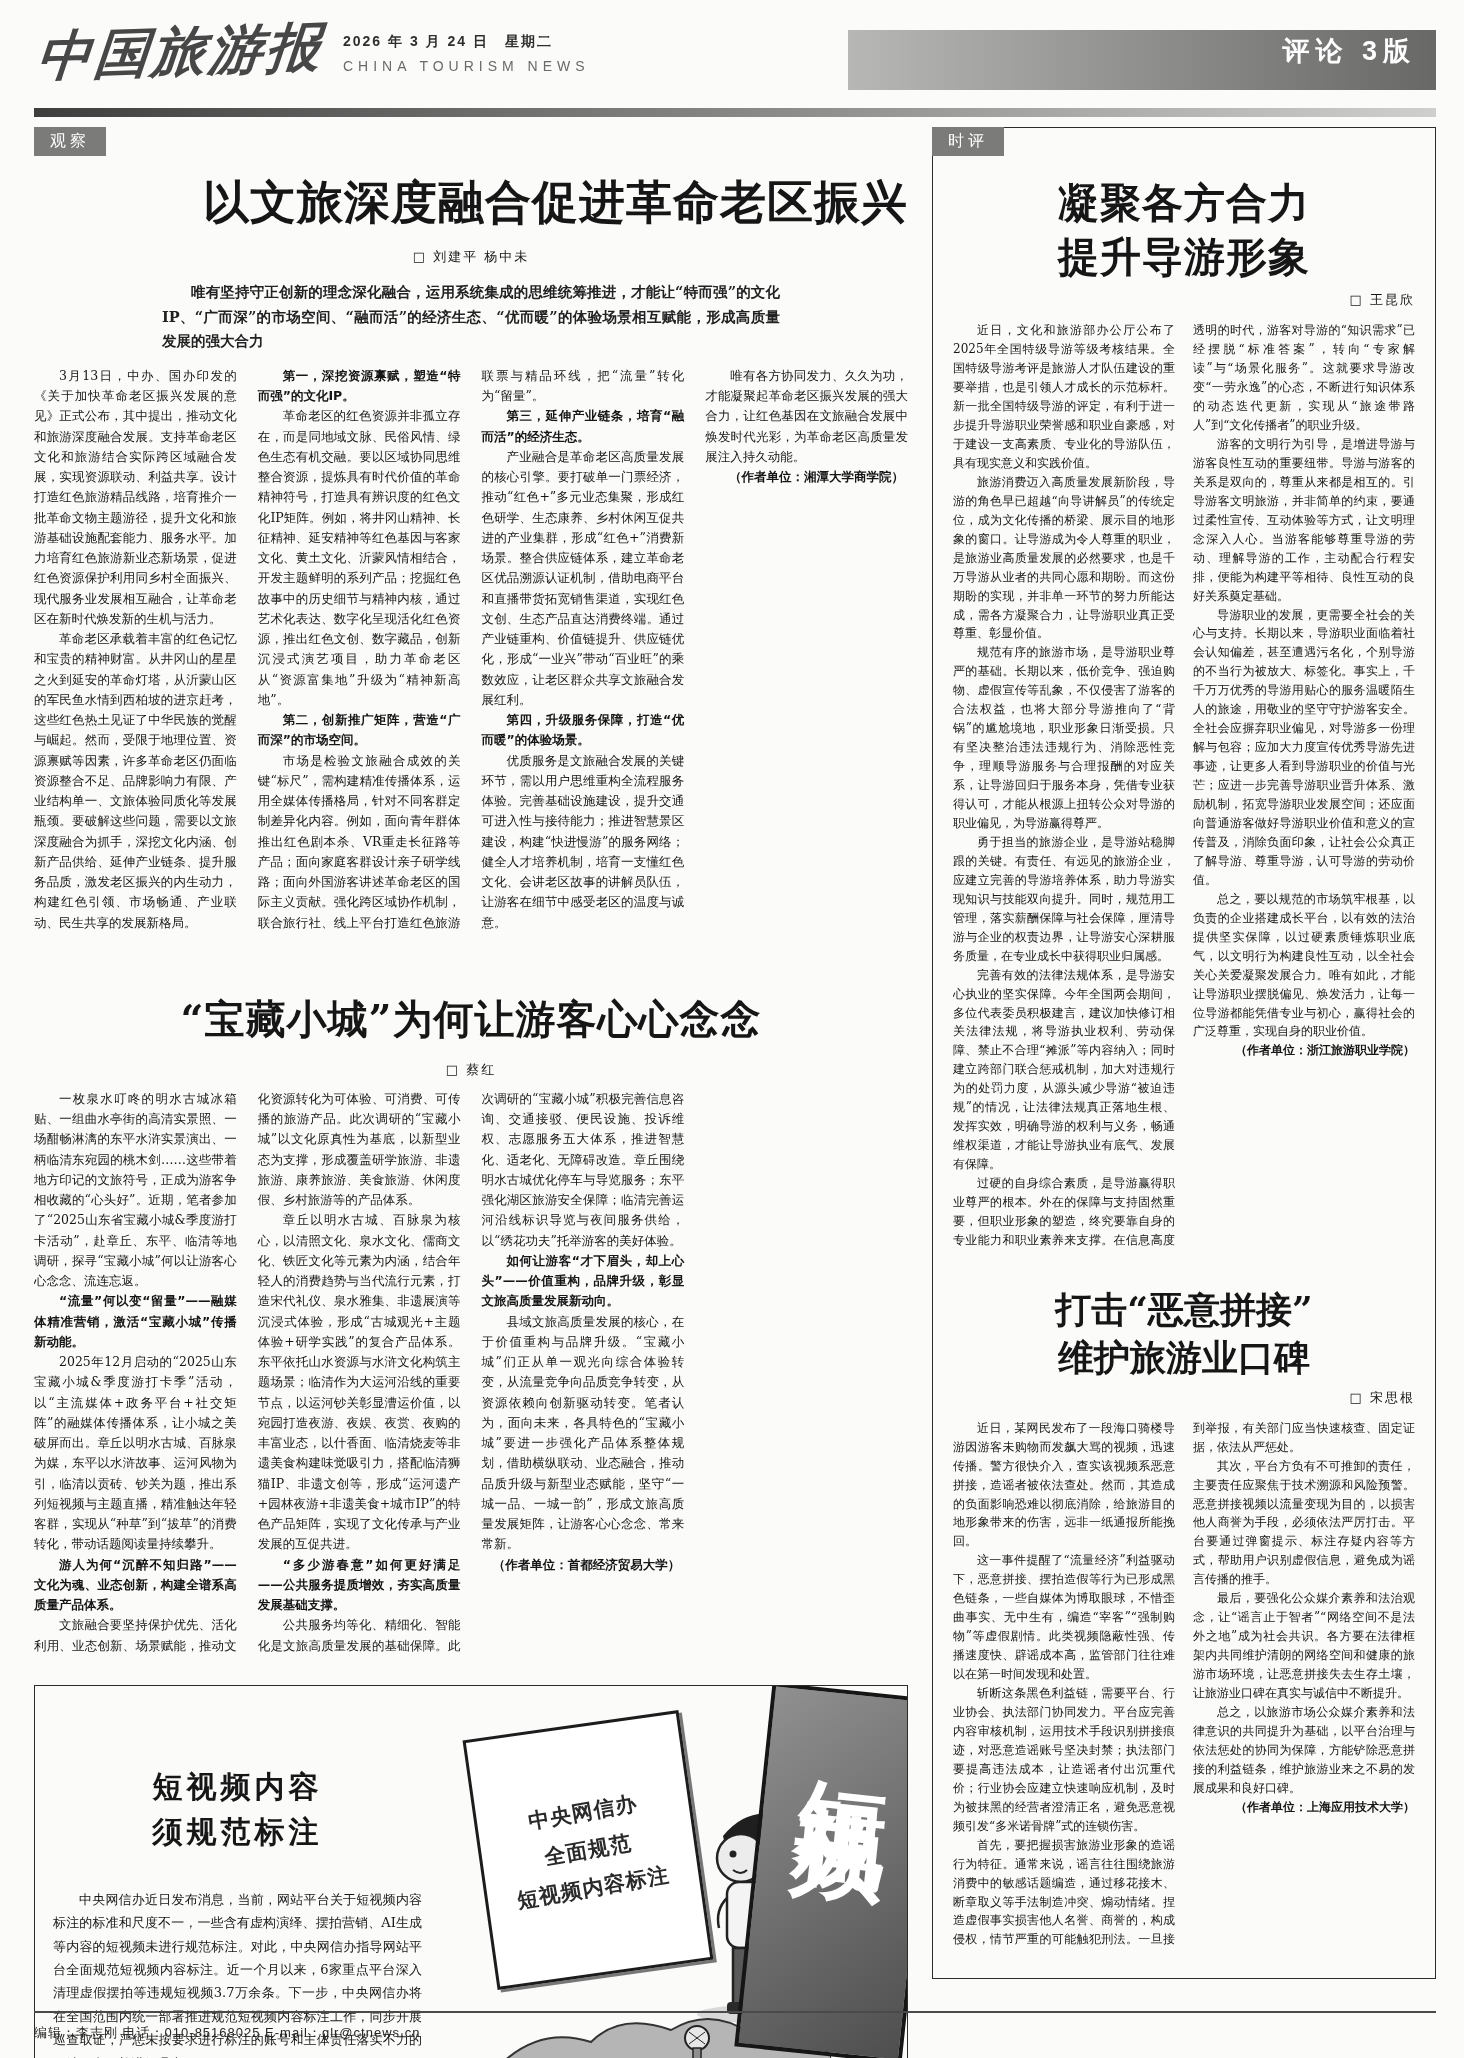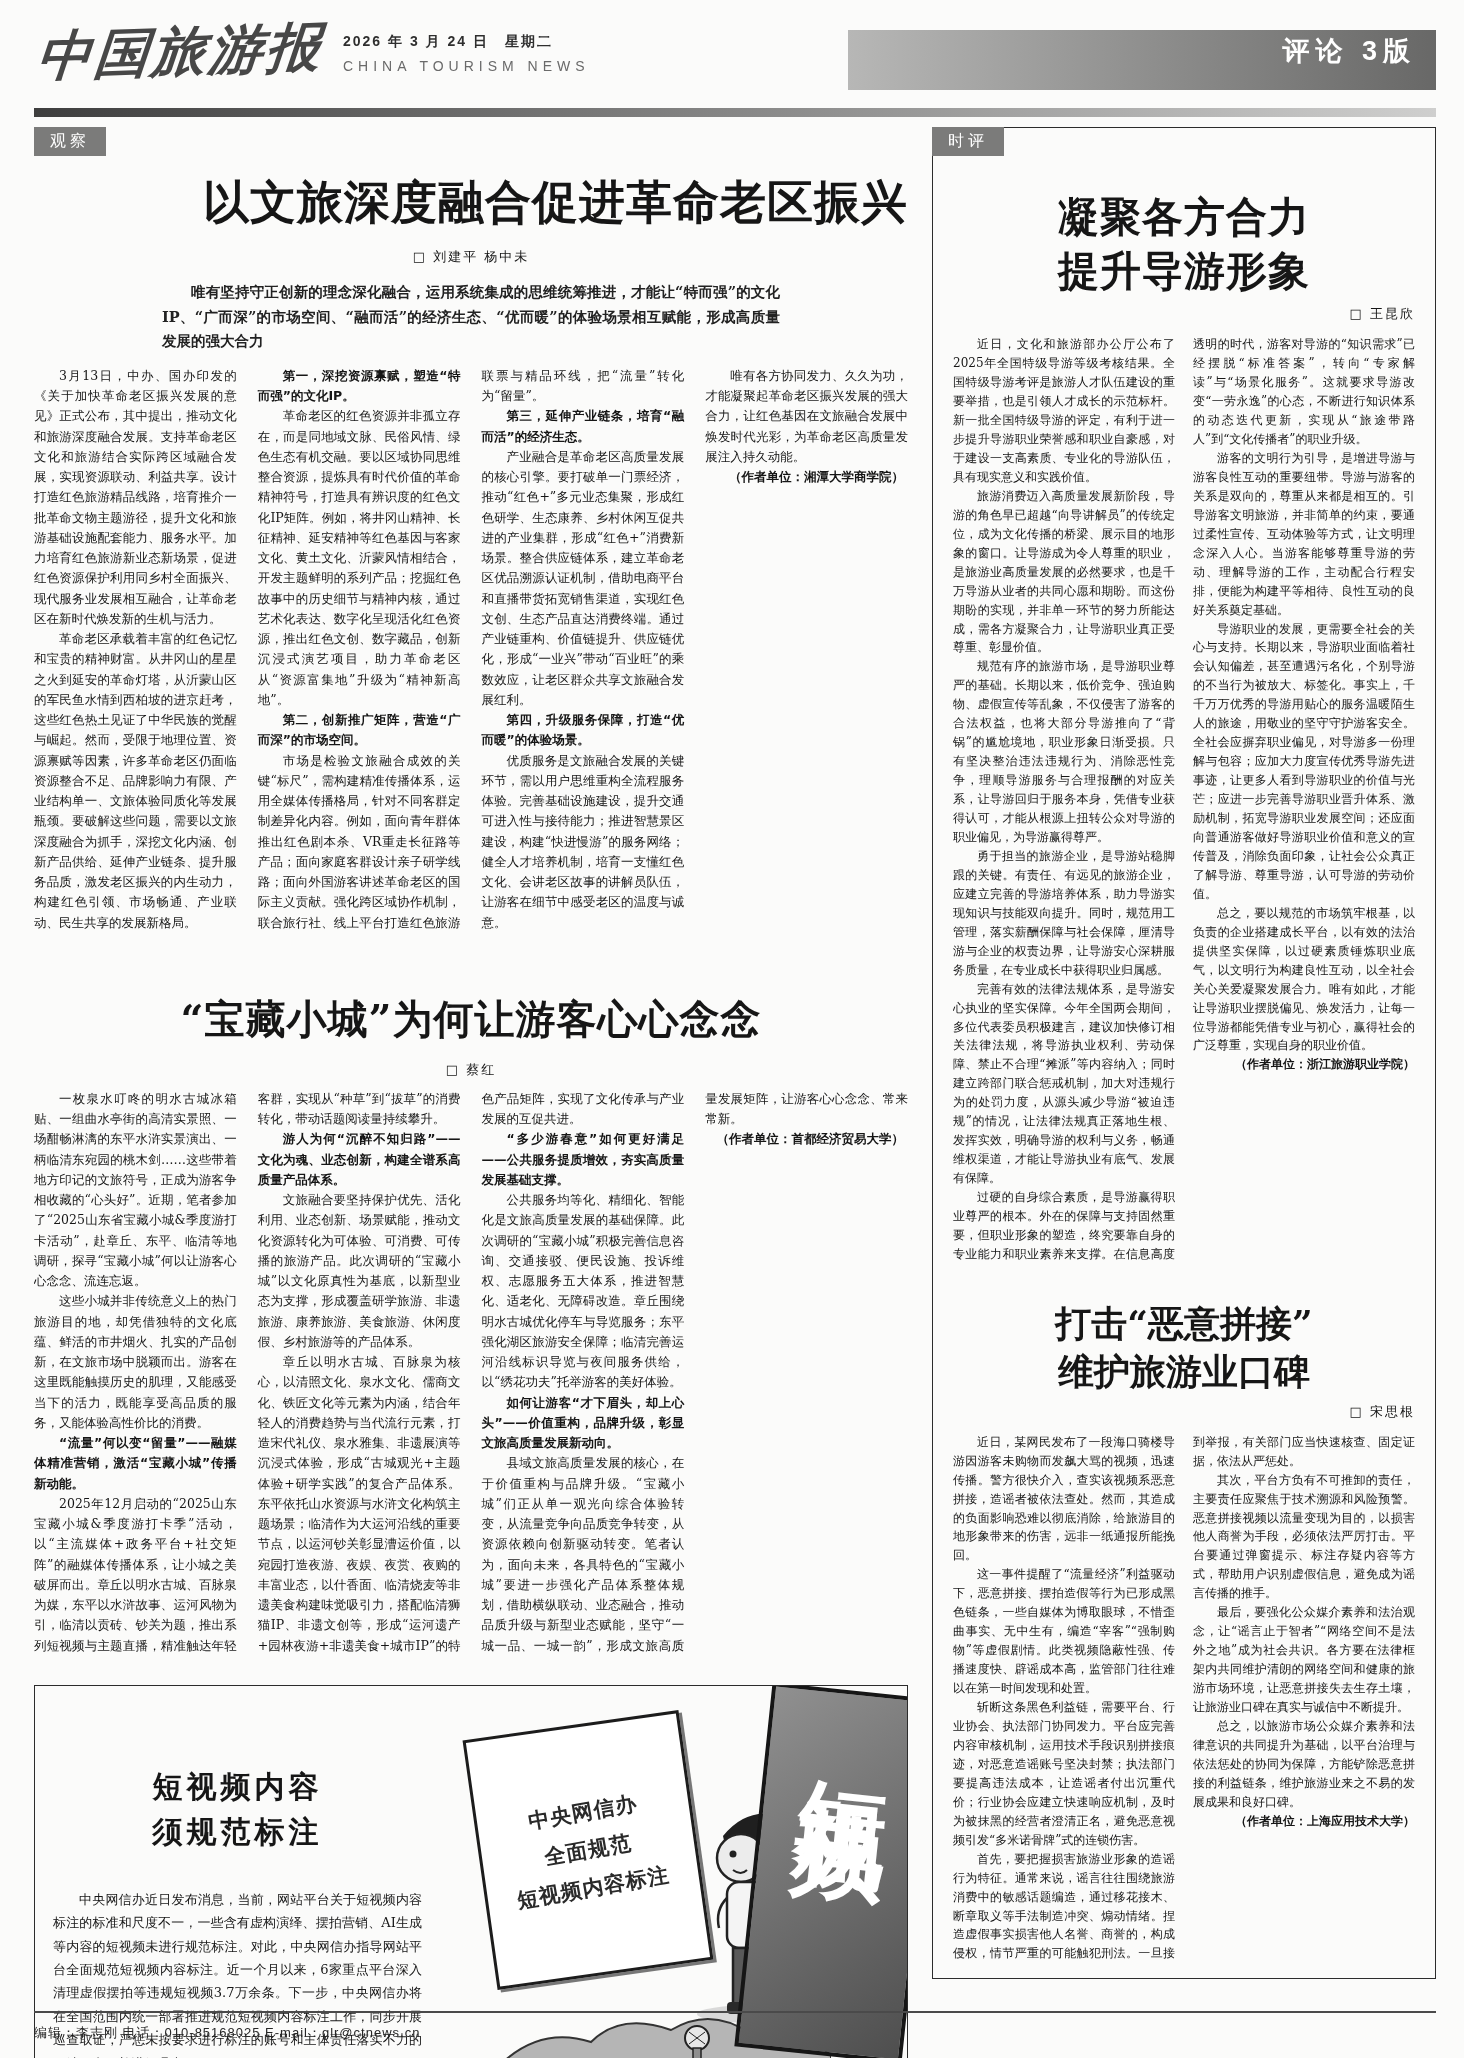--- a/index.html
+++ b/index.html
@@ -24,21 +24,21 @@
     margin-top:14px; width:588px; height:60px; line-height:42px;
     background:linear-gradient(90deg,#b7b7b6,#686867);
     color:#fff; font-family:"Liberation Sans",sans-serif; font-weight:700;
     font-size:27px; text-align:right; padding-right:20px; letter-spacing:6px;
   }
   .rule { height:9px; background:linear-gradient(90deg,#3e3e3e,#cfcfce); margin-top:4px; }
 
   
   .main { display:flex; gap:24px; margin-top:10px; }
   .left { width:874px; }
-  .sidebar { flex:1; border:1px solid #2c2c2c; position:relative; padding:28px 20px 0 20px; height:1852px; background:#fbfbfa; }
+  .sidebar { flex:1; border:1px solid #2c2c2c; position:relative; padding:14px 20px 0 20px; height:1852px; background:#fbfbfa; }
 
   .tag {
     display:inline-block; background:#7b7b7a; color:#fff;
     font-family:"Liberation Sans",sans-serif; font-size:16px; letter-spacing:4px;
     padding:4px 16px;
   }
   .sidebar > .tag { position:absolute; top:-1px; left:-1px; }
 
   .a1-title { text-align:right; font-size:46px; font-weight:700; letter-spacing:1px; margin-top:16px; }
   .a2-title { text-align:center; font-size:40px; font-weight:700; letter-spacing:1px; margin-top:30px; }
@@ -138,21 +138,20 @@
           <p class="sub">第四，升级服务保障，打造“优而暖”的体验场景。</p>
           <p>优质服务是文旅融合发展的关键环节，需以用户思维重构全流程服务体验。完善基础设施建设，提升交通可进入性与接待能力；推进智慧景区建设，构建“快进慢游”的服务网络；健全人才培养机制，培育一支懂红色文化、会讲老区故事的讲解员队伍，让游客在细节中感受老区的温度与诚意。</p>
           <p>唯有各方协同发力、久久为功，才能凝聚起革命老区振兴发展的强大合力，让红色基因在文旅融合发展中焕发时代光彩，为革命老区高质量发展注入持久动能。</p>
           <p class="attr">（作者单位：湘潭大学商学院）</p>
         </div>
 
       <h2 class="a2-title">“宝藏小城”为何让游客心心念念</h2>
       <div class="byline">□ 蔡红</div>
       <div class="body-cols cols4b">
           <p>一枚泉水叮咚的明水古城冰箱贴、一组曲水亭街的高清实景照、一场酣畅淋漓的东平水浒实景演出、一柄临清东宛园的桃木剑……这些带着地方印记的文旅符号，正成为游客争相收藏的“心头好”。近期，笔者参加了“2025山东省宝藏小城&amp;季度游打卡活动”，赴章丘、东平、临清等地调研，探寻“宝藏小城”何以让游客心心念念、流连忘返。</p>
-          <p>这些小城并非传统意义上的热门旅游目的地，却凭借独特的文化底蕴、鲜活的市井烟火、扎实的产品创新，在文旅市场中脱颖而出。游客在这里既能触摸历史的肌理，又能感受当下的活力，既能享受高品质的服务，又能体验高性价比的消费。</p>
           <p class="sub">“流量”何以变“留量”——融媒体精准营销，激活“宝藏小城”传播新动能。</p>
           <p>2025年12月启动的“2025山东宝藏小城&amp;季度游打卡季”活动，以“主流媒体+政务平台+社交矩阵”的融媒体传播体系，让小城之美破屏而出。章丘以明水古城、百脉泉为媒，东平以水浒故事、运河风物为引，临清以贡砖、钞关为题，推出系列短视频与主题直播，精准触达年轻客群，实现从“种草”到“拔草”的消费转化，带动话题阅读量持续攀升。</p>
           <p class="sub">游人为何“沉醉不知归路”——文化为魂、业态创新，构建全谱系高质量产品体系。</p>
           <p>文旅融合要坚持保护优先、活化利用、业态创新、场景赋能，推动文化资源转化为可体验、可消费、可传播的旅游产品。此次调研的“宝藏小城”以文化原真性为基底，以新型业态为支撑，形成覆盖研学旅游、非遗旅游、康养旅游、美食旅游、休闲度假、乡村旅游等的产品体系。</p>
           <p>章丘以明水古城、百脉泉为核心，以清照文化、泉水文化、儒商文化、铁匠文化等元素为内涵，结合年轻人的消费趋势与当代流行元素，打造宋代礼仪、泉水雅集、非遗展演等沉浸式体验，形成“古城观光+主题体验+研学实践”的复合产品体系。东平依托山水资源与水浒文化构筑主题场景；临清作为大运河沿线的重要节点，以运河钞关彰显漕运价值，以宛园打造夜游、夜娱、夜赏、夜购的丰富业态，以什香面、临清烧麦等非遗美食构建味觉吸引力，搭配临清狮猫IP、非遗文创等，形成“运河遗产+园林夜游+非遗美食+城市IP”的特色产品矩阵，实现了文化传承与产业发展的互促共进。</p>
           <p class="sub">“多少游春意”如何更好满足——公共服务提质增效，夯实高质量发展基础支撑。</p>
           <p>公共服务均等化、精细化、智能化是文旅高质量发展的基础保障。此次调研的“宝藏小城”积极完善信息咨询、交通接驳、便民设施、投诉维权、志愿服务五大体系，推进智慧化、适老化、无障碍改造。章丘围绕明水古城优化停车与导览服务；东平强化湖区旅游安全保障；临清完善运河沿线标识导览与夜间服务供给，以“绣花功夫”托举游客的美好体验。</p>
           <p class="sub">如何让游客“才下眉头，却上心头”——价值重构，品牌升级，彰显文旅高质量发展新动向。</p>
           <p>县域文旅高质量发展的核心，在于价值重构与品牌升级。“宝藏小城”们正从单一观光向综合体验转变，从流量竞争向品质竞争转变，从资源依赖向创新驱动转变。笔者认为，面向未来，各具特色的“宝藏小城”要进一步强化产品体系整体规划，借助横纵联动、业态融合，推动品质升级与新型业态赋能，坚守“一城一品、一城一韵”，形成文旅高质量发展矩阵，让游客心心念念、常来常新。</p>
           <p class="attr">（作者单位：首都经济贸易大学）</p>

